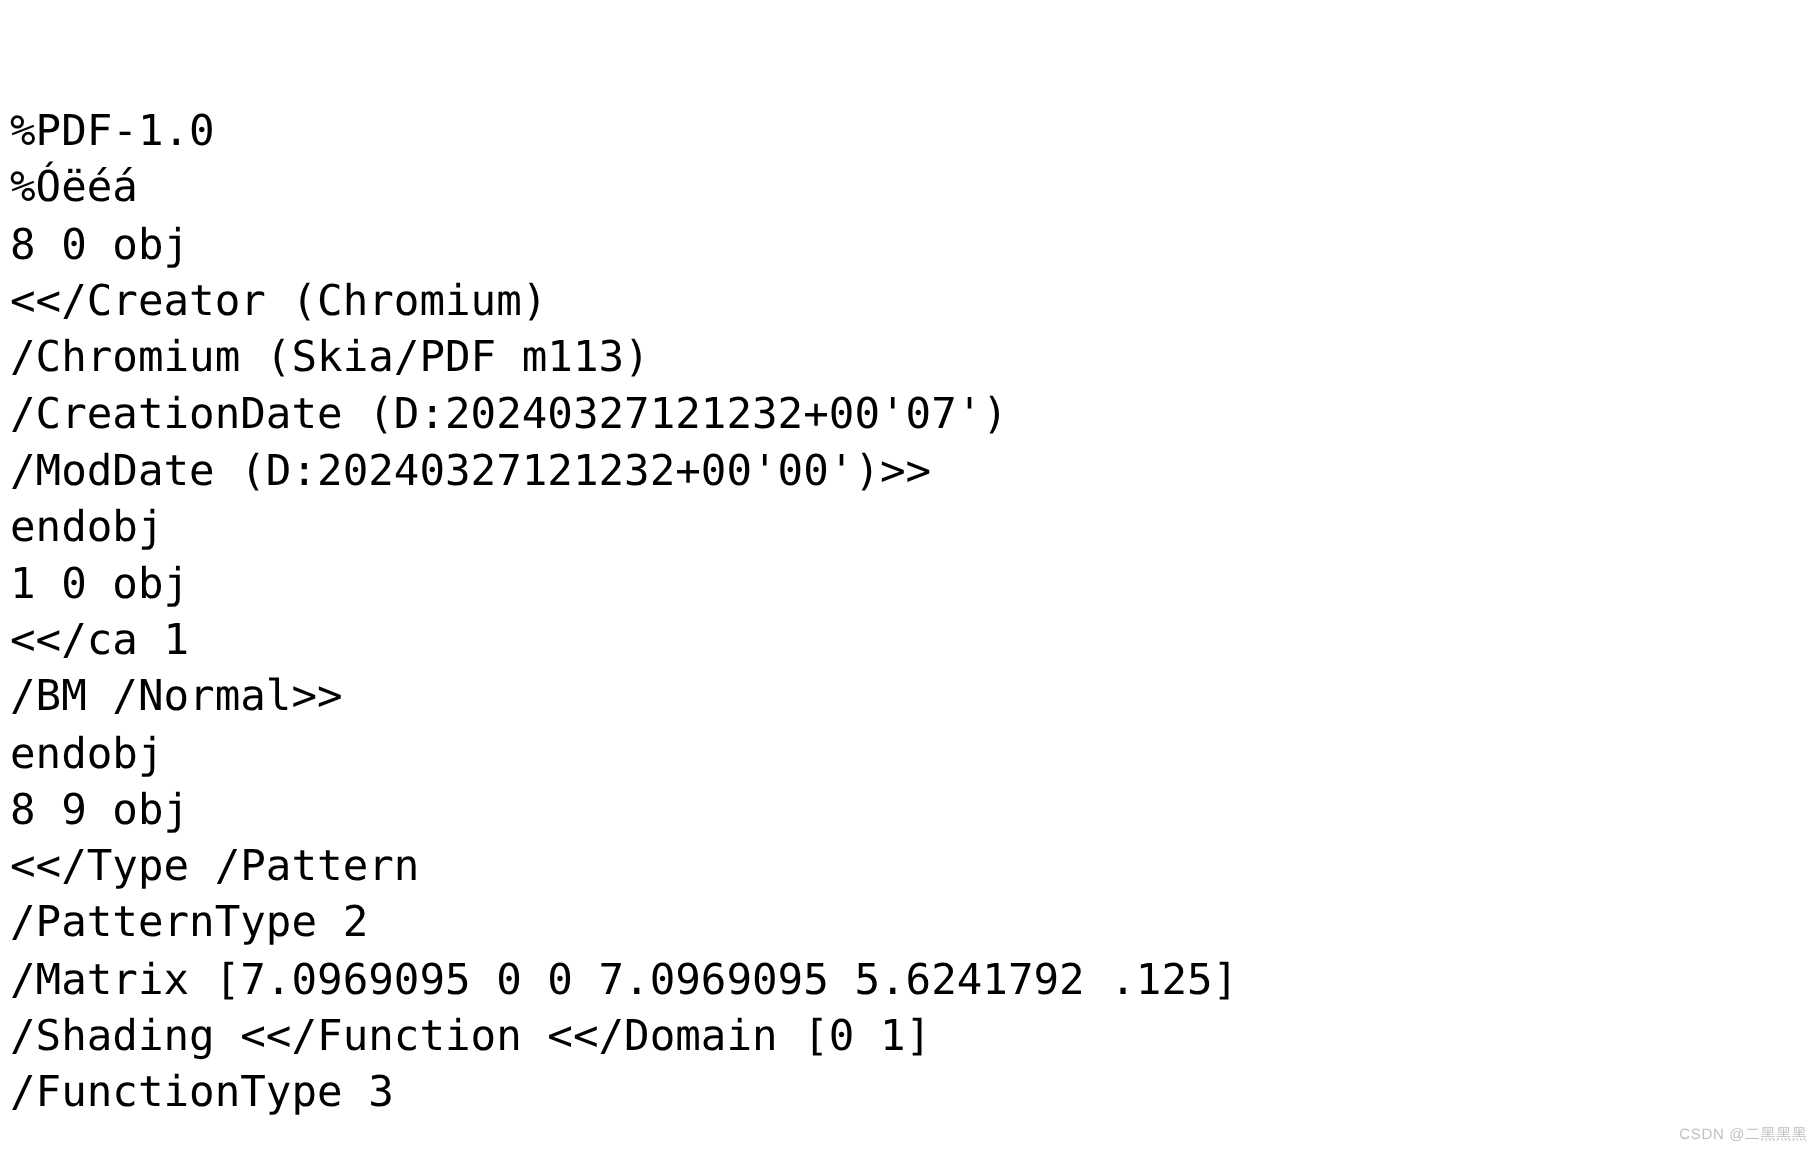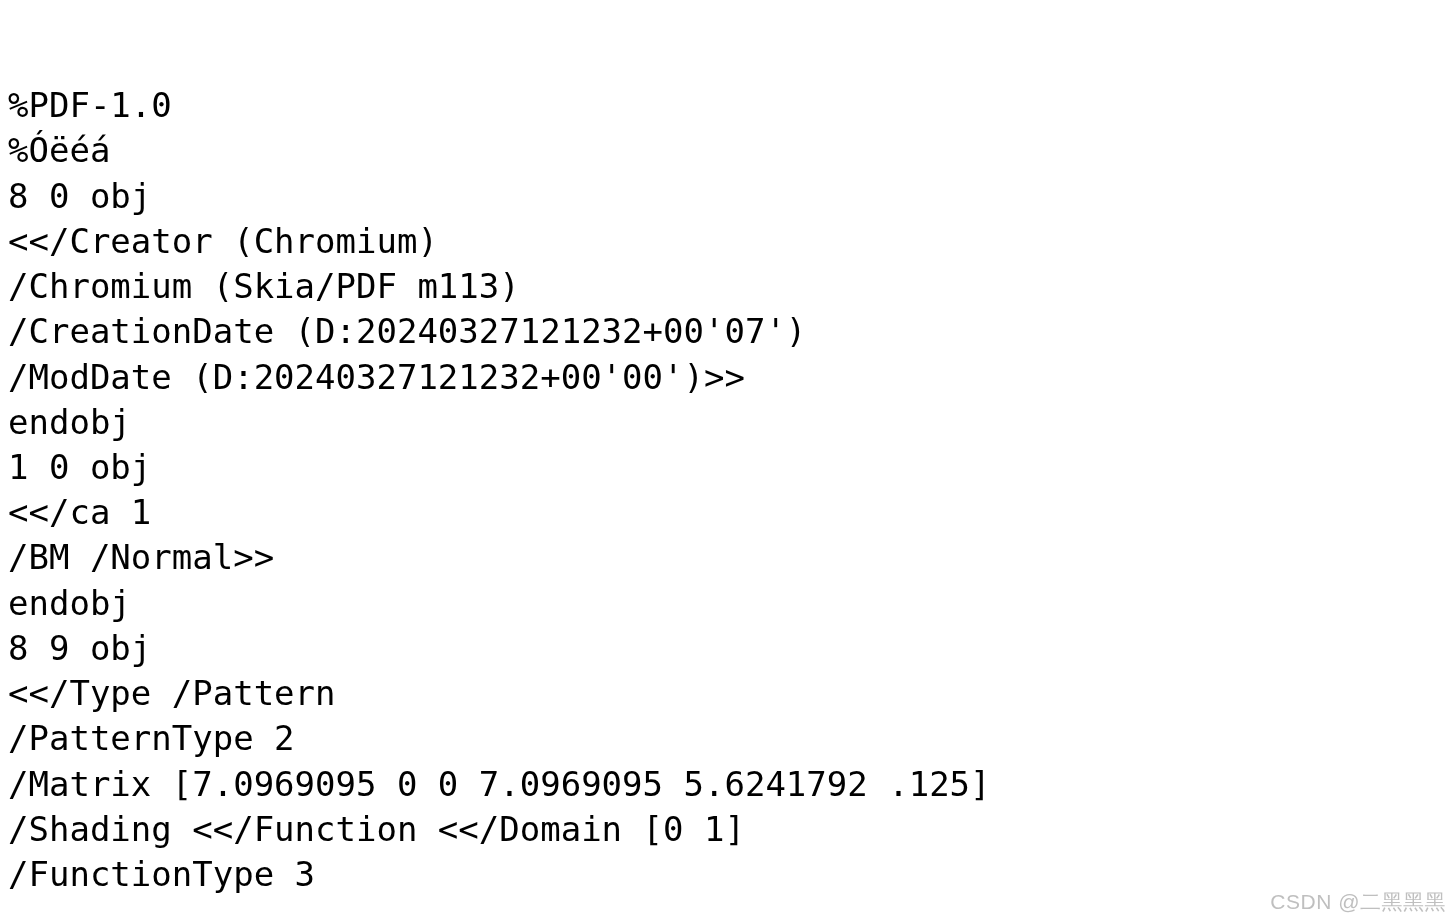--- a/index.html
+++ b/index.html
@@ -20,21 +20,21 @@
       line-height: 1.33;
       color: #000000;
       font-weight: 500;
       white-space: pre;
     }
     .watermark {
       position: absolute;
       bottom: 8px;
       right: 10px;
       font-family: -apple-system, BlinkMacSystemFont, "Segoe UI", sans-serif;
-      font-size: 21px;
+      font-size: 12px;
       color: rgba(128, 128, 128, 0.5);
       letter-spacing: 0.5px;
     }
   </style>
 </head>
 <body>
 
 <div class="content">
 <span>%PDF-1.0</span>
 <span>%Óëéá</span>

